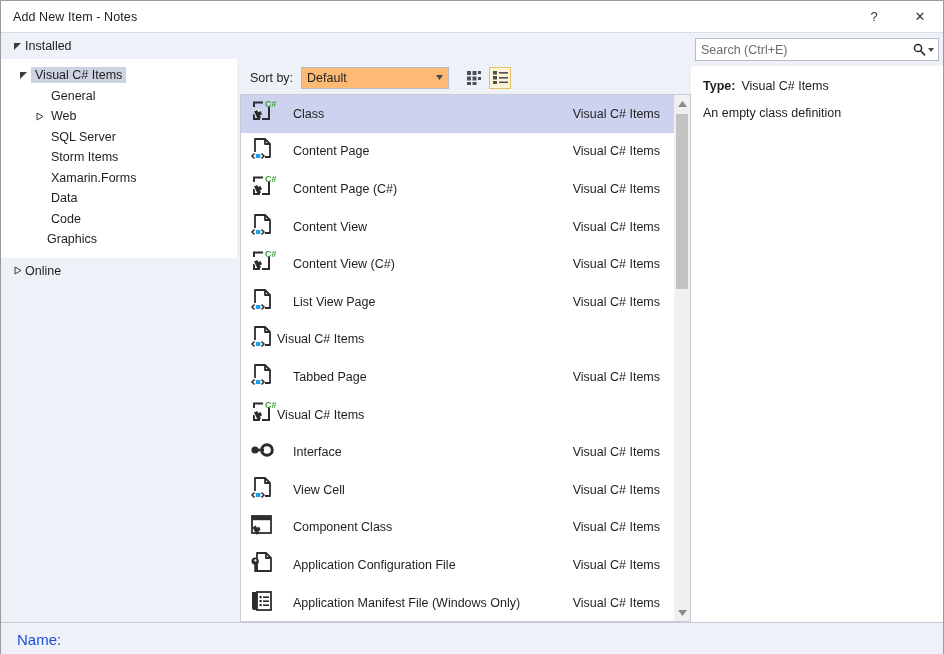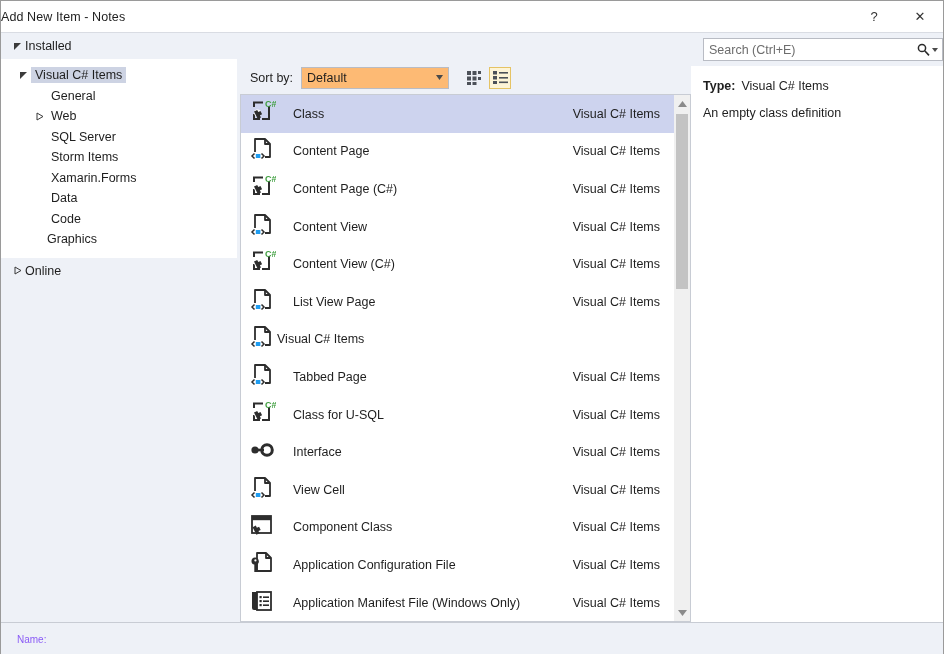--- a/index.html
+++ b/index.html
@@ -18,20 +18,21 @@
   }
 
   
   .titlebar {
     height: 31px; flex: 0 0 31px;
     background: #ffffff;
     display: flex; align-items: center;
     position: relative;
   }
   .title-text {
+    margin-left: 12px;
     font-size: 12.5px; color: #1e1e1e;
     letter-spacing: .1px;
   }
   .win-btns { margin-left: auto; display: flex; height: 100%; }
   .win-btn {
     width: 46px; height: 31px;
     display: flex; align-items: center; justify-content: center;
     color: #333; font-size: 13px;
     cursor: default;
   }
@@ -177,21 +178,21 @@
   }
 
   
   .right {
     width: 252px; flex: 0 0 252px;
     display: flex; flex-direction: column;
     padding: 0;
   }
   .searchbar { height: 33px; flex: 0 0 33px; display: flex; align-items: center; }
   .searchbox {
-    margin-left: 12px;
+    margin-left: 4px;
     width: 244px; height: 23px;
     background: #fff;
     border: 1px solid #b9bcc4;
     display: flex; align-items: center;
     position: relative;
   }
   .searchbox input {
     border: 0; outline: 0;
     flex: 1 1 auto;
     height: 100%;
@@ -220,21 +221,21 @@
     flex: 0 0 67px;
     background: #eef1f7;
     border-top: 1px solid #c8ccd4;
     position: relative;
   }
   .namerow {
     display: flex; align-items: center;
     height: 32px;
     padding-left: 16px;
   }
-  .namerow .lbl { font-size: 10px; color: #8b5cf6; width: 117px; }
+  .namerow .lbl { font-size: 15px; color: #1d4ed8; width: 117px; }
   .nameinput {
     width: 538px; height: 21px;
     background: #fff;
     border: 1px solid #8d9099;
     padding-left: 4px;
     font-family: "Liberation Sans", sans-serif;
     font-size: 12.5px; color: #1e1e1e;
     outline: none;
   }
   .btnrow {
@@ -488,21 +489,20 @@
               <span class="icon">
                 <span><svg width="28" height="28" viewBox="0 0 28 28">
                     <path d="M6 9 L6 4.5 L15 4.5" fill="none" stroke="#2d2d2d" stroke-width="2"></path>
                     <path d="M21 8 L21 21 L14 21" fill="none" stroke="#2d2d2d" stroke-width="2"></path>
                     <path d="M6 16 L6 21 L12 21" fill="none" stroke="#2d2d2d" stroke-width="2"></path>
                     <circle cx="9.5" cy="15" r="3.4" fill="#fff"></circle>
                     <path d="M6 13.5 l3.2 -1.6 l1.1 2.2 l2.2 -1.1 l1.6 3.2 l-2.2 1.1 l1.1 2.2 l-3.2 1.6 z" fill="#2d2d2d"></path>
                     <text x="17" y="9" font-family="Liberation Sans, sans-serif" font-size="9" font-weight="bold" fill="#3f9f3f">C#</text>
                   </svg></span>
               </span>
-              <span class="name">Class for U-SQL</span>
               <span class="origin">Visual C# Items</span>
             </div>
             <div class="row">
               <span class="icon">
                 <span><svg width="28" height="28" viewBox="0 0 28 28">
                     <circle cx="7" cy="14" r="3.6" fill="#2d2d2d"></circle>
                     <rect x="9" y="12.7" width="7" height="2.6" fill="#2d2d2d"></rect>
                     <circle cx="19" cy="14" r="5.3" fill="none" stroke="#2d2d2d" stroke-width="3"></circle>
                   </svg></span>
               </span>

